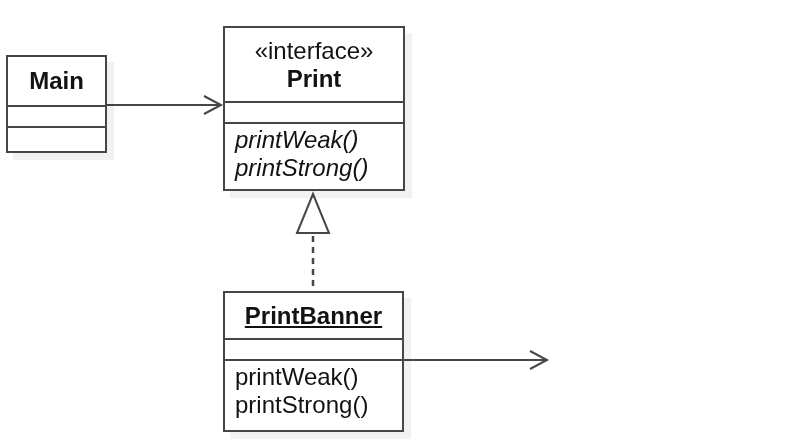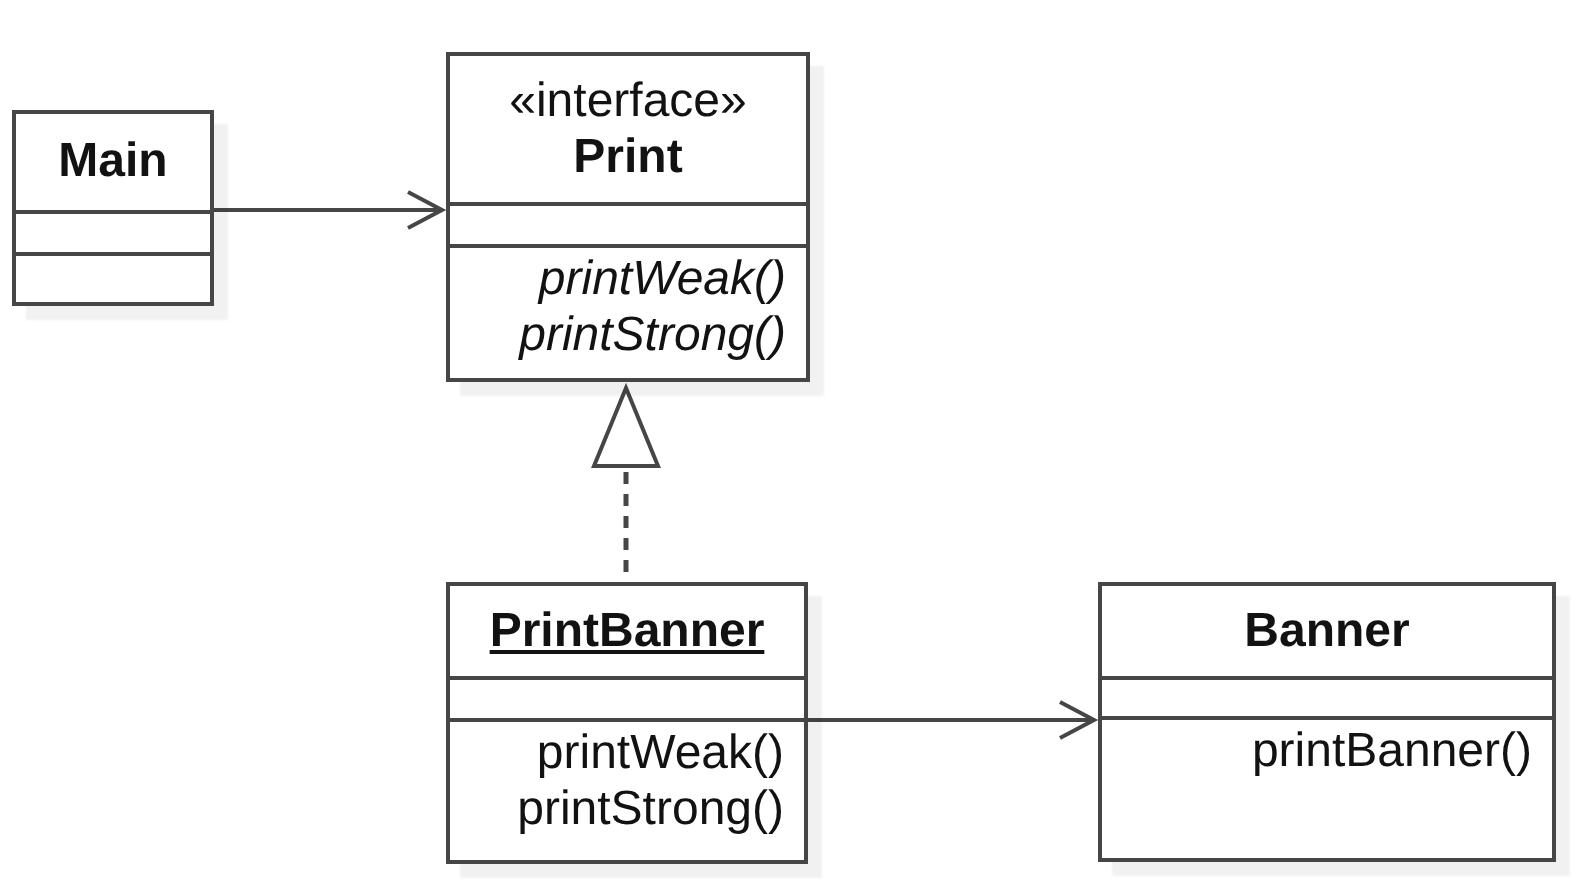--- a/index.html
+++ b/index.html
@@ -42,21 +42,21 @@
   }
   .stereo { font-weight: normal; }
   .c-attrs {
     flex: 0 0 auto;
     border-top: 2px solid var(--border);
   }
   .c-methods {
     flex: 1 1 auto;
     border-top: 2px solid var(--border);
     padding: 2px 10px;
-    text-align: right;
+    text-align: left;
   }
   .c-methods.italic { font-style: italic; }
 </style>
 </head>
 <body>
 
 <div class="canvas">
 
   <svg class="edges" width="791" height="444" viewBox="0 0 791 444">
     <g>
@@ -97,23 +97,14 @@
     <div class="c-title" style="height:45px;text-decoration:underline;">
       <span>PrintBanner</span>
     </div>
     <div class="c-attrs" style="height:21px;"></div>
     <div class="c-methods">
       <div>printWeak()</div>
       <div>printStrong()</div>
     </div>
   </div>
 
-  <div class="box" style="left:549px; top:291px; width:229px; height:140px;">
-    <div class="c-title" style="height:45px;">
-      <span>Banner</span>
-    </div>
-    <div class="c-attrs" style="height:20px;"></div>
-    <div class="c-methods">
-      <div>printBanner()</div>
-    </div>
-  </div>
 
 </div>
 
 </body></html>

